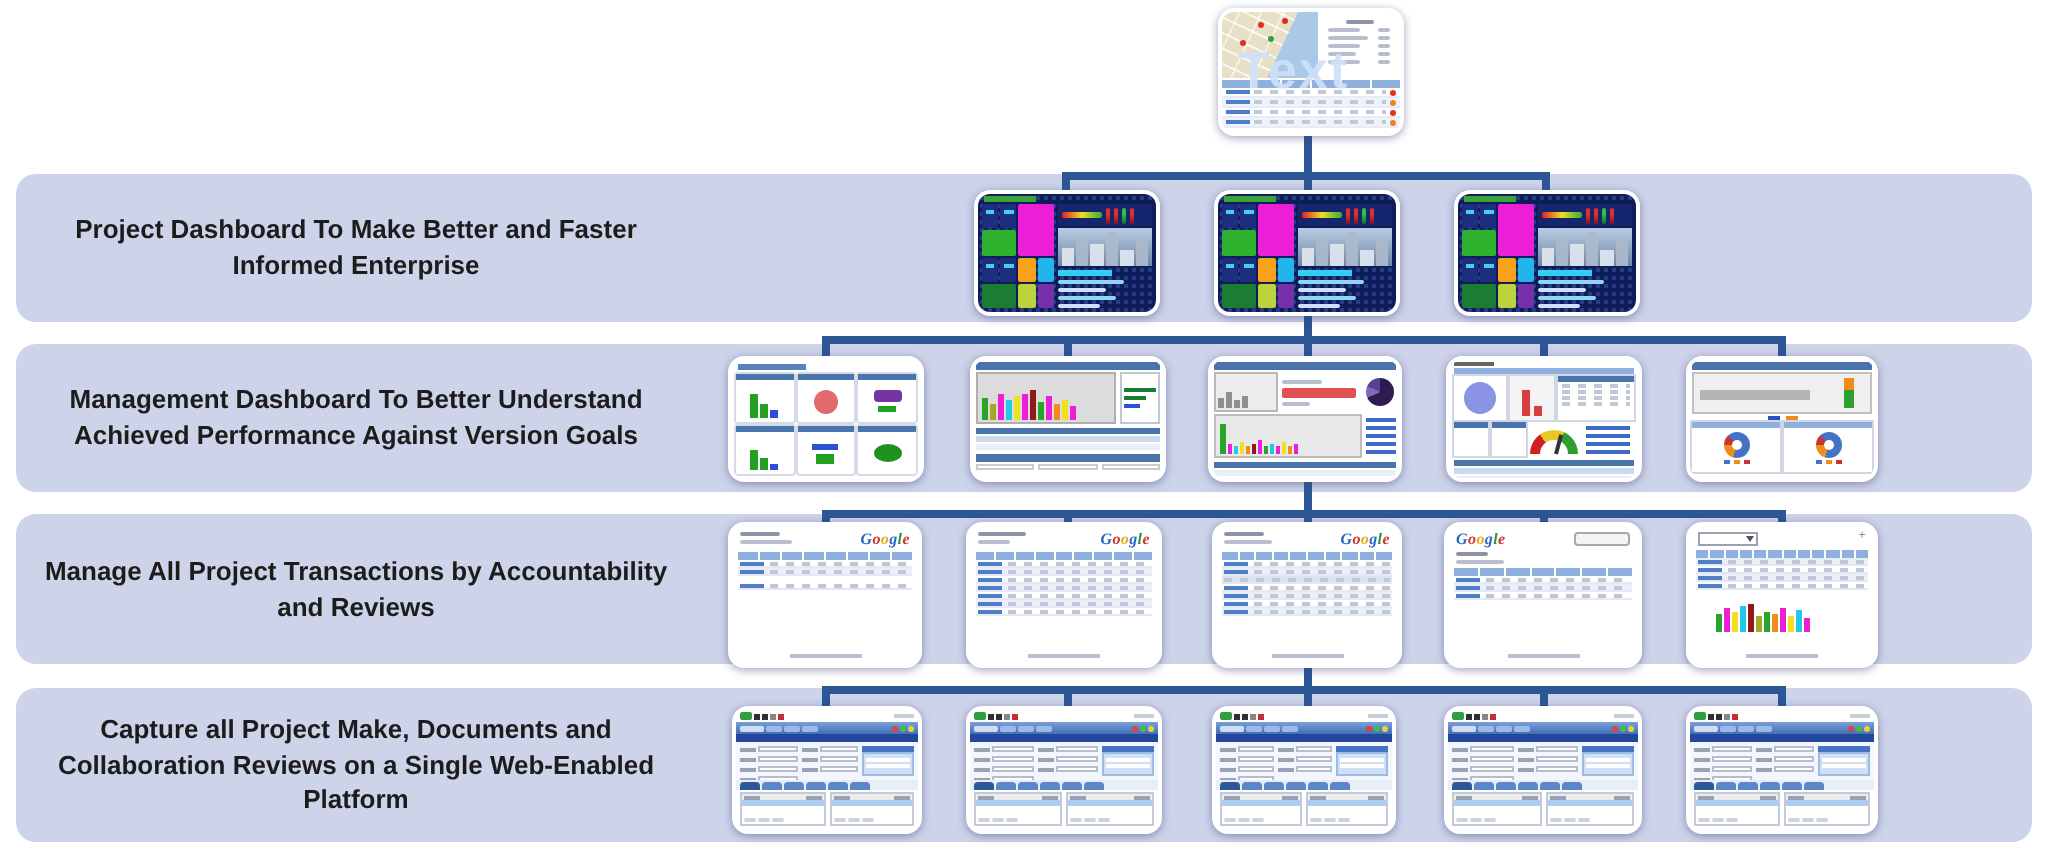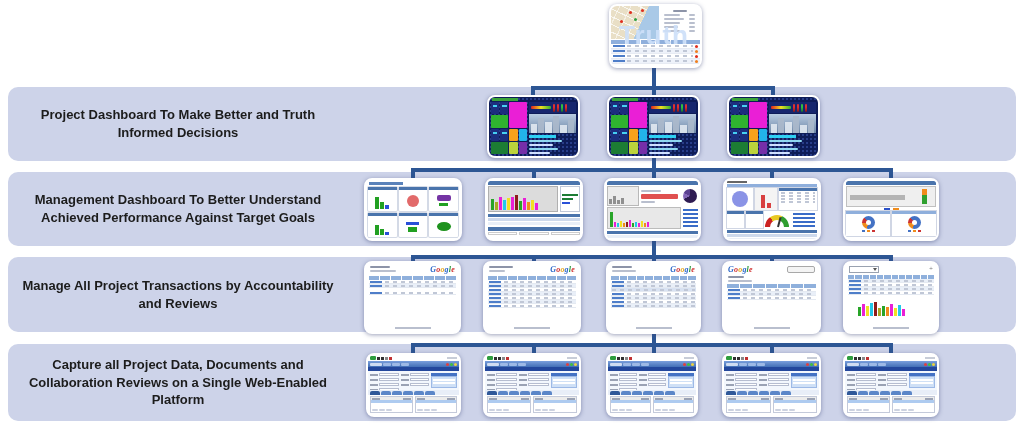--- a/index.html
+++ b/index.html
@@ -239,30 +239,30 @@
   .fpBd{flex:1;background:#fff}
   .fpBtns{height:4px;display:flex;gap:1px;padding:1px}
   .fpBtns b{width:6px;height:2px;background:#ccd2e0;border-radius:1px}
 </style>
 </head>
 <body>
 
 <div class="canvas">
 
   <div class="band b2">
-    <div class="band-label">Project Dashboard To Make Better and Truth Informed Decisions</div>
+    <div class="band-label">Project Dashboard To Make Better and Faster Informed Enterprise</div>
   </div>
   <div class="band b3">
-    <div class="band-label">Management Dashboard To Better Understand Achieved Performance Against Target Goals</div>
+    <div class="band-label">Management Dashboard To Better Understand Achieved Performance Against Version Goals</div>
   </div>
   <div class="band b4">
     <div class="band-label">Manage All Project Transactions by Accountability and Reviews</div>
   </div>
   <div class="band b5">
-    <div class="band-label">Capture all Project Data, Documents and Collaboration Reviews on a Single Web-Enabled Platform</div>
+    <div class="band-label">Capture all Project Make, Documents and Collaboration Reviews on a Single Web-Enabled Platform</div>
   </div>
 
   <svg class="connectors" width="1024" height="426" viewBox="0 0 1024 426">
     <path d="M654 62 V88 M531 88 H775 M533 88 V101 M654 88 V101 M773 88 V101
              M654 152 V170 M411 170 H893 M413 170 V186 M534 170 V186 M654 170 V186 M772 170 V186 M891 170 V186
              M654 236 V257 M411 257 H893 M413 257 V268 M534 257 V268 M654 257 V268 M772 257 V268 M891 257 V268
              M654 330 V345 M411 345 H893 M413 345 V359 M534 345 V359 M654 345 V359 M772 345 V359 M891 345 V359" stroke="#2d5694" stroke-width="4" fill="none"></path>
   </svg>
 
   <div class="card c-pf">
@@ -320,21 +320,21 @@
           <i class="lk"></i>
           <i class="tx"></i>
           <i class="st"></i>
         </div>
       <div class="pr alt">
           <i class="lk"></i>
           <i class="tx"></i>
           <i class="st o"></i>
         </div>
     </div>
-    <div class="pf-wm">Truth</div>
+    <div class="pf-wm">Text</div>
   </div>
 
   <div class="card c-m1">
   <div class="mt">
     <span class="mTag"></span>
     <div class="mL">
       <i class="tl navy"></i>
           <i class="tl navy"></i>
           <i class="tl mag s22"></i>
       <i class="tl grn s2"></i>

